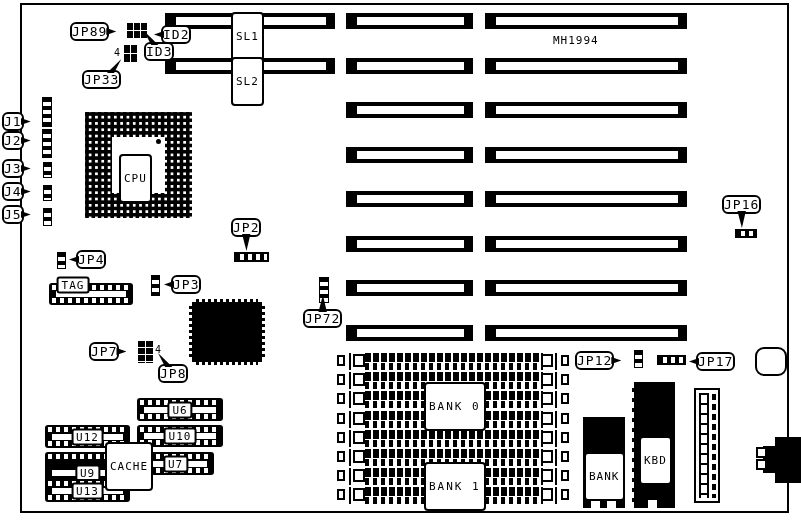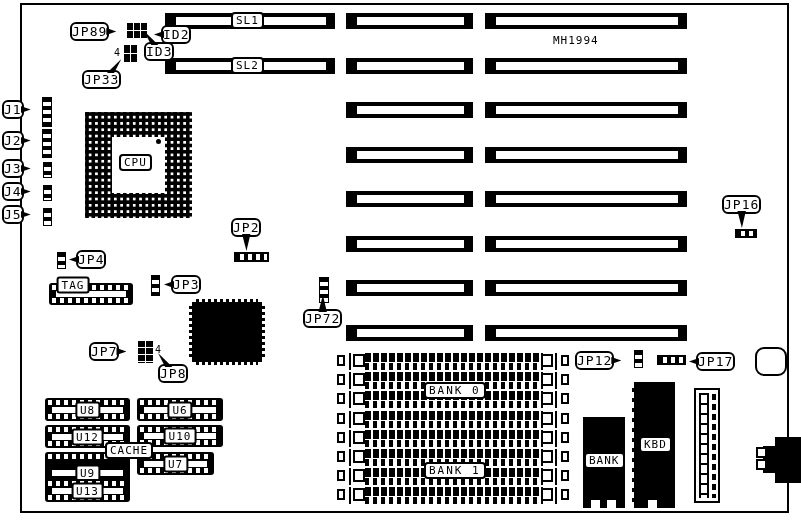--- a/index.html
+++ b/index.html
@@ -9,21 +9,21 @@
 
   
   .board{position:absolute;border:2px solid #000;background:transparent;z-index:0}
 
   
   .slot{position:absolute;background:#000;z-index:1}
   .slot::before{content:"";position:absolute;left:11px;right:9px;top:4px;bottom:4px;background:#fff}
 
   
   .lbl{position:absolute;background:#fff;border:2px solid #000;border-radius:4px;
-       padding:0 3px;font-size:11px;line-height:13px;letter-spacing:1px;white-space:nowrap;z-index:5}
+       padding:16px 3px;font-size:11px;line-height:13px;letter-spacing:1px;white-space:nowrap;z-index:5}
   .bank{letter-spacing:2px}
 
   
   .co{position:absolute;background:#fff;border:2px solid #000;border-radius:6px;
       padding:0 0;font-size:13px;line-height:15px;letter-spacing:1px;white-space:nowrap;z-index:6}
   .tail{position:absolute;background:#000}
   .tail-r{right:-9px;top:calc(50% - 5px);width:10px;height:10px;clip-path:polygon(0 15%,100% 50%,0 85%)}
   .tail-l{left:-9px;top:calc(50% - 5px);width:10px;height:10px;clip-path:polygon(100% 15%,0 50%,100% 85%)}
   .tail-dn{bottom:-16px;left:calc(50% - 6px);width:12px;height:17px;clip-path:polygon(15% 0,85% 0,52% 100%)}
   .tail-up{top:-16px;left:calc(50% - 6px);width:12px;height:17px;clip-path:polygon(52% 0,85% 100%,15% 100%)}
@@ -143,21 +143,21 @@
   <div class="co" style="left:144px;top:42px"><span class="tail tail-ul"></span><span>ID3</span></div>
   <div class="tiny" style="left:114px;top:48px">4</div>
   <div class="blk" style="left:124px;top:45px;width:13px;height:18px;background-image:repeating-linear-gradient(90deg,transparent 0 6px,#fff 6px 7px),repeating-linear-gradient(180deg,transparent 0 8px,#fff 8px 9px)"></div>
   <div class="co" style="left:82px;top:70px"><span class="tail tail-ur"></span><span>JP33</span></div>
 
   <div class="jmpv" style="left:42px;top:97px;width:10px;height:30px"></div>
   <div class="jmpv" style="left:42px;top:129px;width:10px;height:29px"></div>
   <div class="jmpv" style="left:43px;top:162px;width:9px;height:16px"></div>
   <div class="jmpv" style="left:43px;top:185px;width:9px;height:16px"></div>
   <div class="jmpv" style="left:43px;top:208px;width:9px;height:18px"></div>
-  <div class="co" style="left:2px;top:100px"><span class="tail tail-r"></span><span>J1</span></div>
+  <div class="co" style="left:2px;top:112px"><span class="tail tail-r"></span><span>J1</span></div>
   <div class="co" style="left:2px;top:131px"><span class="tail tail-r"></span><span>J2</span></div>
   <div class="co" style="left:2px;top:159px"><span class="tail tail-r"></span><span>J3</span></div>
   <div class="co" style="left:2px;top:182px"><span class="tail tail-r"></span><span>J4</span></div>
   <div class="co" style="left:2px;top:205px"><span class="tail tail-r"></span><span>J5</span></div>
 
   <div class="cpu-socket" style="left:85px;top:112px;width:107px;height:106px">
     <span class="cpu-inner" style="left:27px;top:25px;width:53px;height:56px"></span>
     <span class="cpu-dot" style="left:71px;top:27px"></span>
     <span class="lbl" style="left:34px;top:42px">CPU</span>
   </div>
@@ -291,24 +291,20 @@
     </div>
   <div class="lbl bank" style="left:424px;top:382px">BANK 0</div>
   <div class="lbl bank" style="left:424px;top:462px">BANK 1</div>
 
   <div class="co" style="left:575px;top:351px"><span class="tail tail-r"></span><span>JP12</span></div>
   <div class="jmpv" style="left:634px;top:350px;width:9px;height:18px"></div>
   <div class="jmph" style="left:657px;top:355px;width:29px;height:10px"></div>
   <div class="co" style="left:696px;top:352px"><span class="tail tail-l"></span><span>JP17</span></div>
   <div class="batt" style="left:755px;top:347px;width:32px;height:29px"></div>
 
-  <div class="dip" style="left:45px;top:398px;width:85px;height:23px">
-      <span class="mid"></span>
-      <span class="clbl" style="position:absolute;left:50%;top:50%;transform:translate(-50%,-50%)">U8</span>
-    </div>
   <div class="dip" style="left:137px;top:398px;width:86px;height:23px">
       <span class="mid"></span>
       <span class="clbl" style="position:absolute;left:50%;top:50%;transform:translate(-50%,-50%)">U6</span>
     </div>
   <div class="dip" style="left:45px;top:425px;width:85px;height:23px">
       <span class="mid"></span>
       <span class="clbl" style="position:absolute;left:50%;top:50%;transform:translate(-50%,-50%)">U12</span>
     </div>
   <div class="dip" style="left:137px;top:425px;width:86px;height:22px">
       <span class="mid"></span>

